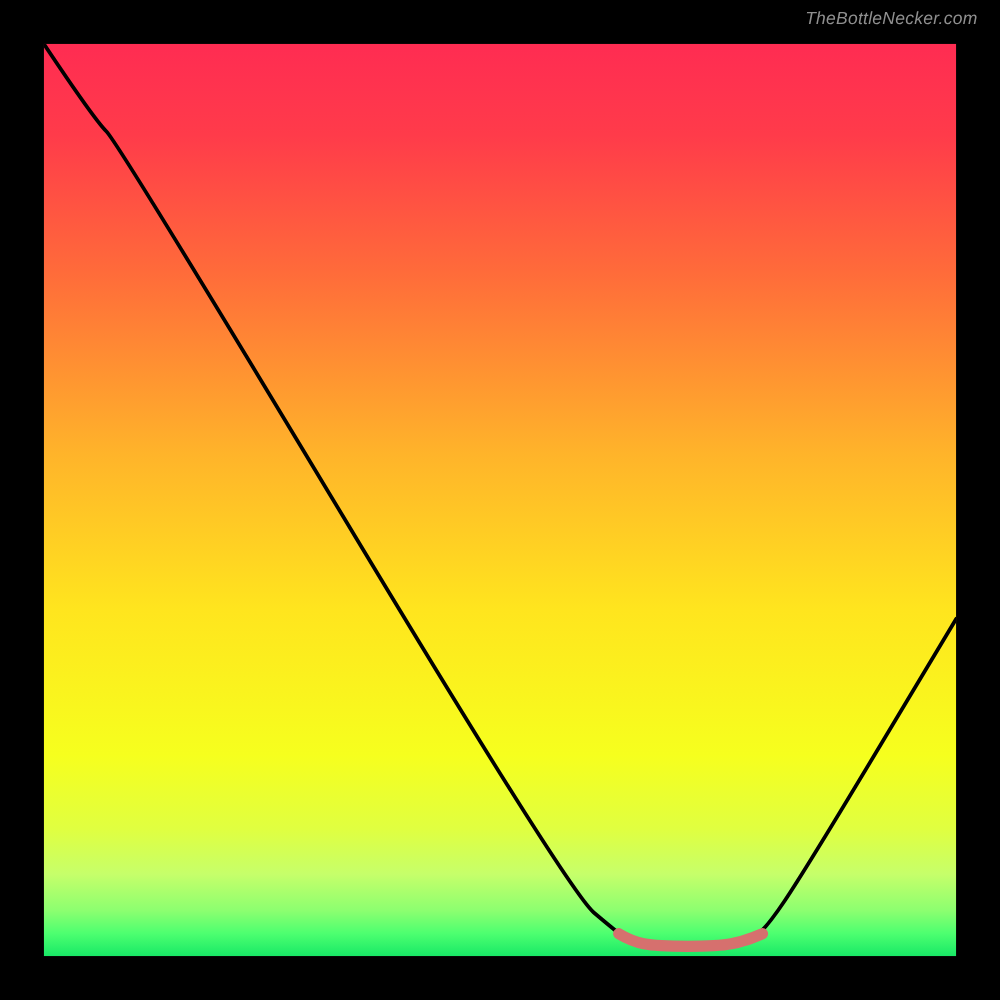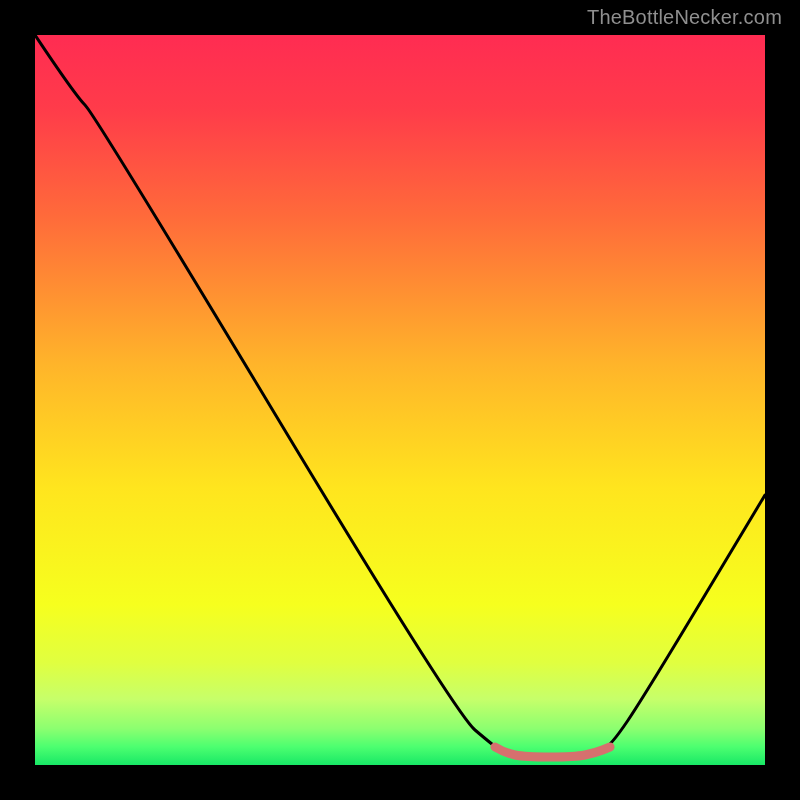--- a/index.html
+++ b/index.html
@@ -17,24 +17,25 @@
     top: 35px;
     width: 730px;
     height: 730px;
     background: #000;
   }
   .watermark {
     position: absolute;
     top: 6px;
     right: 18px;
     color: #8f8f8f;
-    font-size: 20px;
+    font-size: 14px;
     font-weight: 500;
     z-index: 50;
     letter-spacing: 0.2px;
+    font-style: italic;
   }
   svg {
     position: absolute;
     left: 0;
     top: 0;
   }
 </style>
 </head>
 <body>
 

